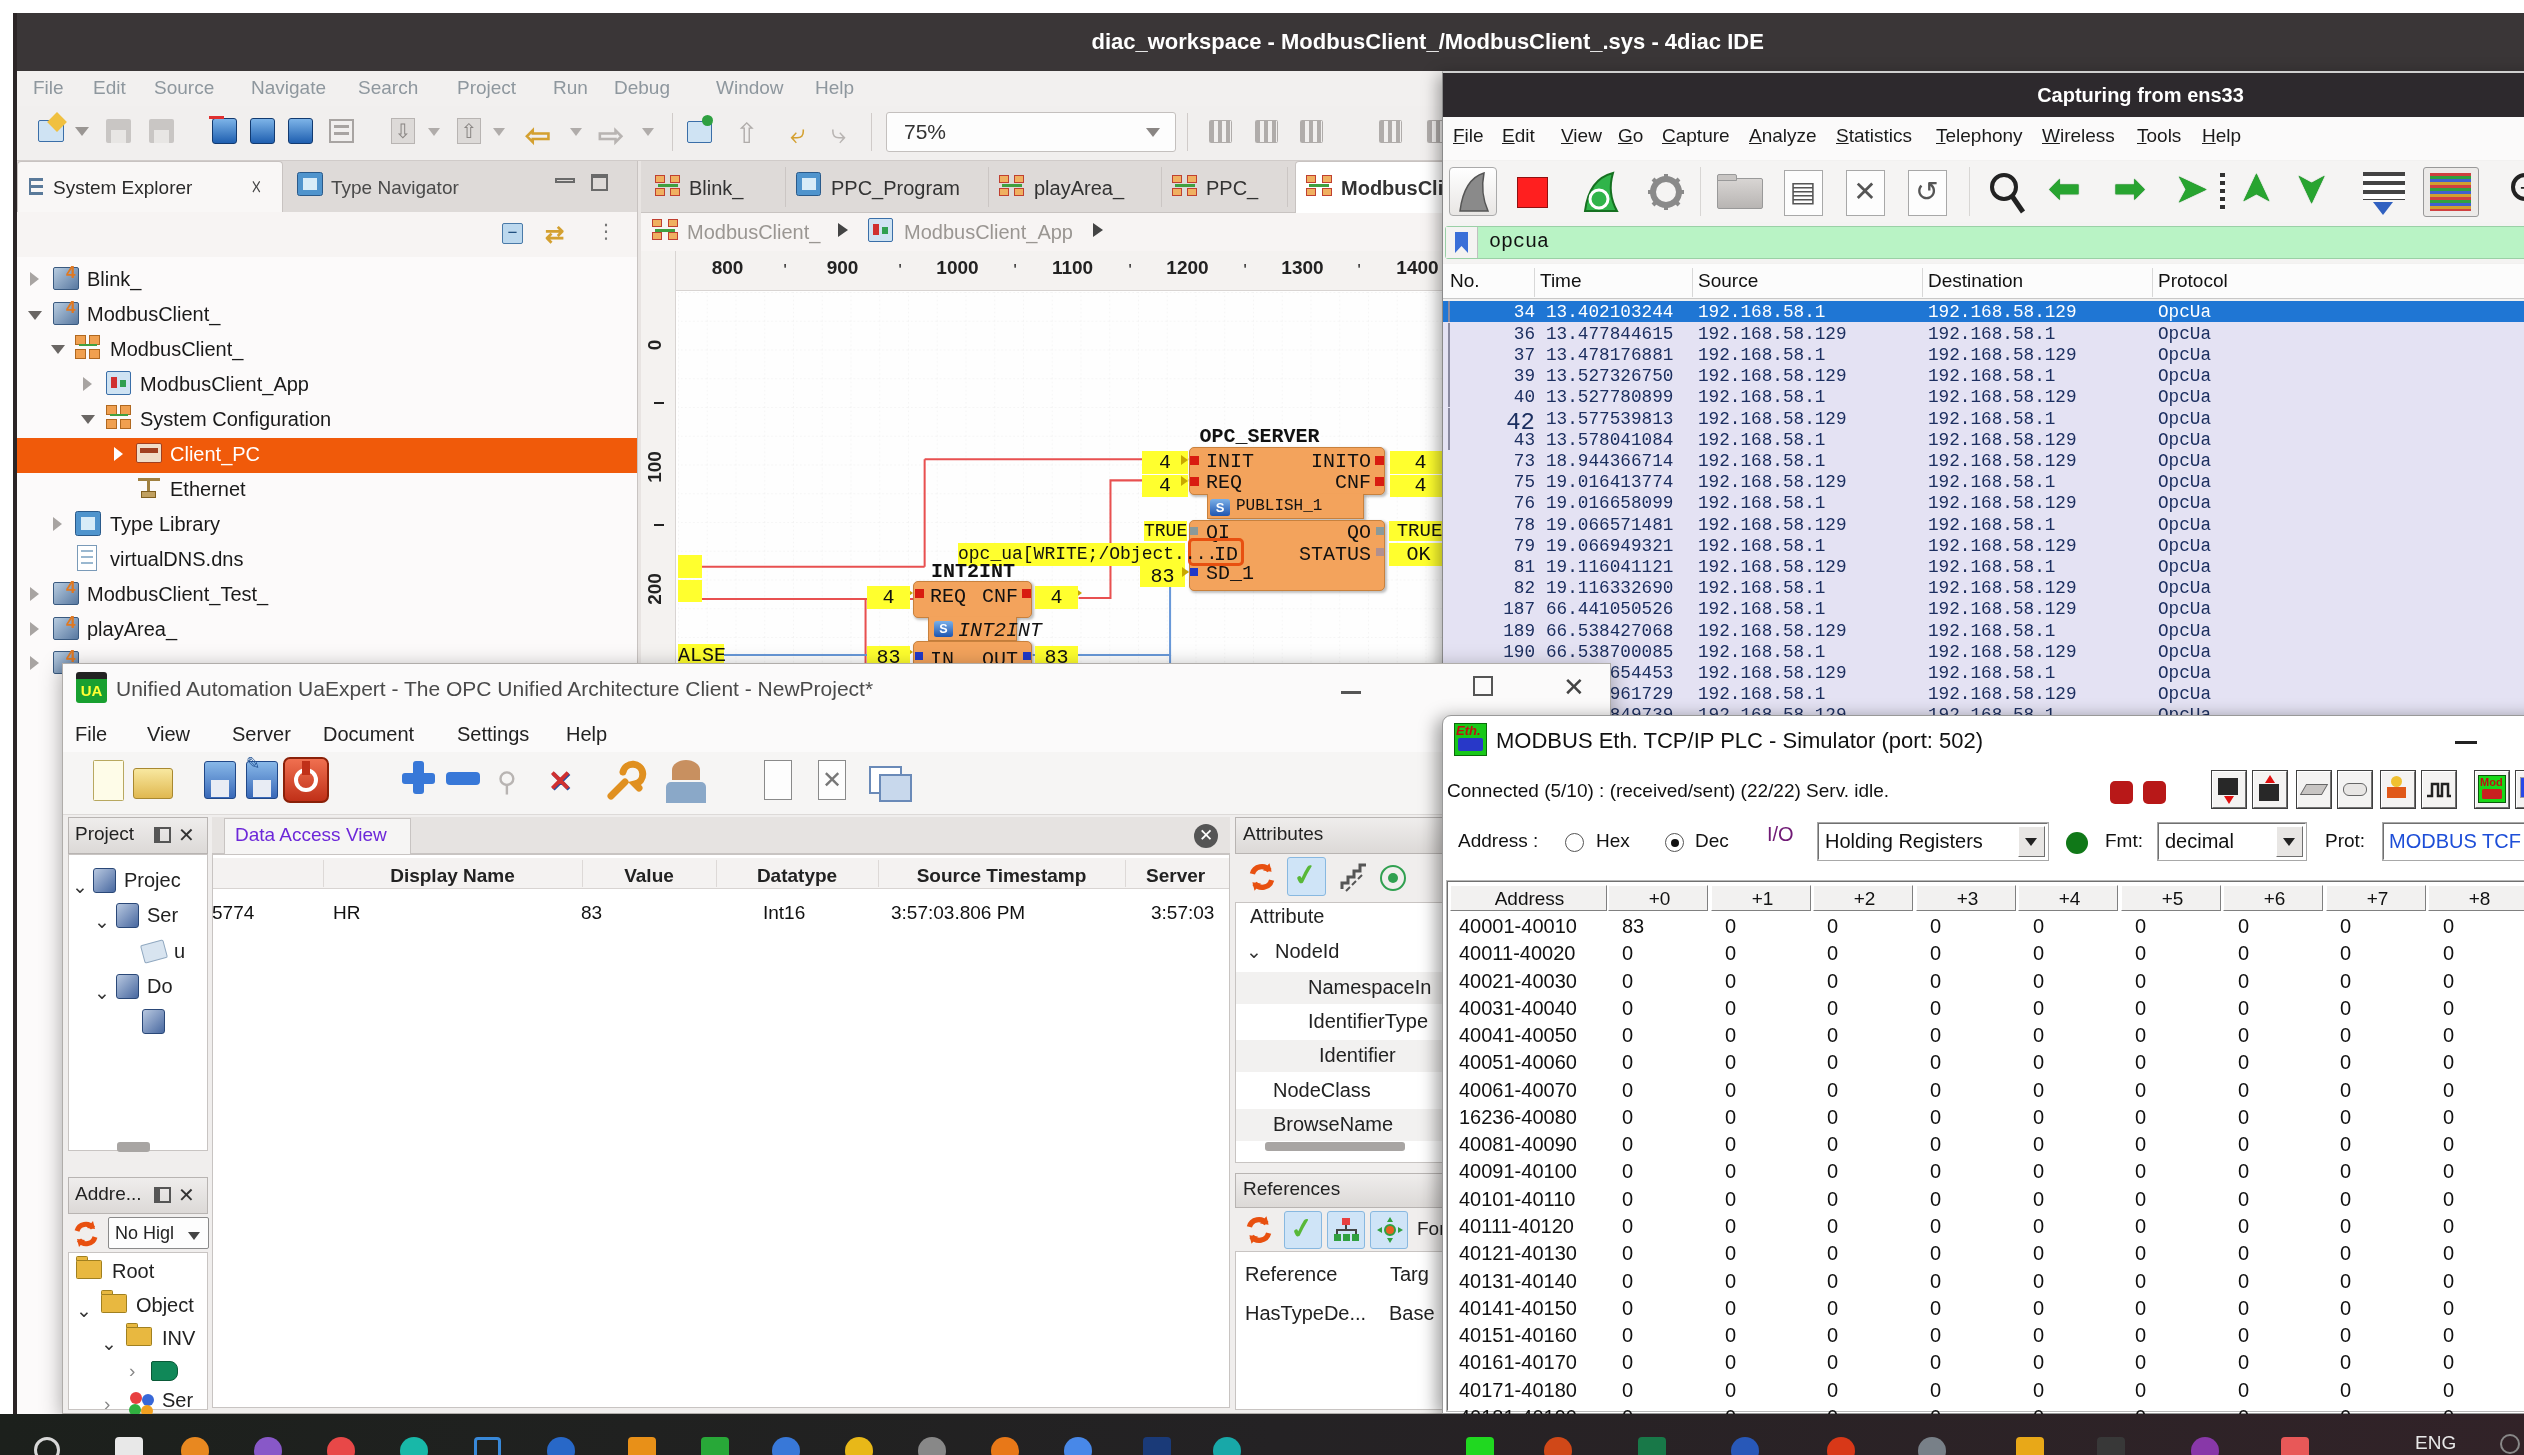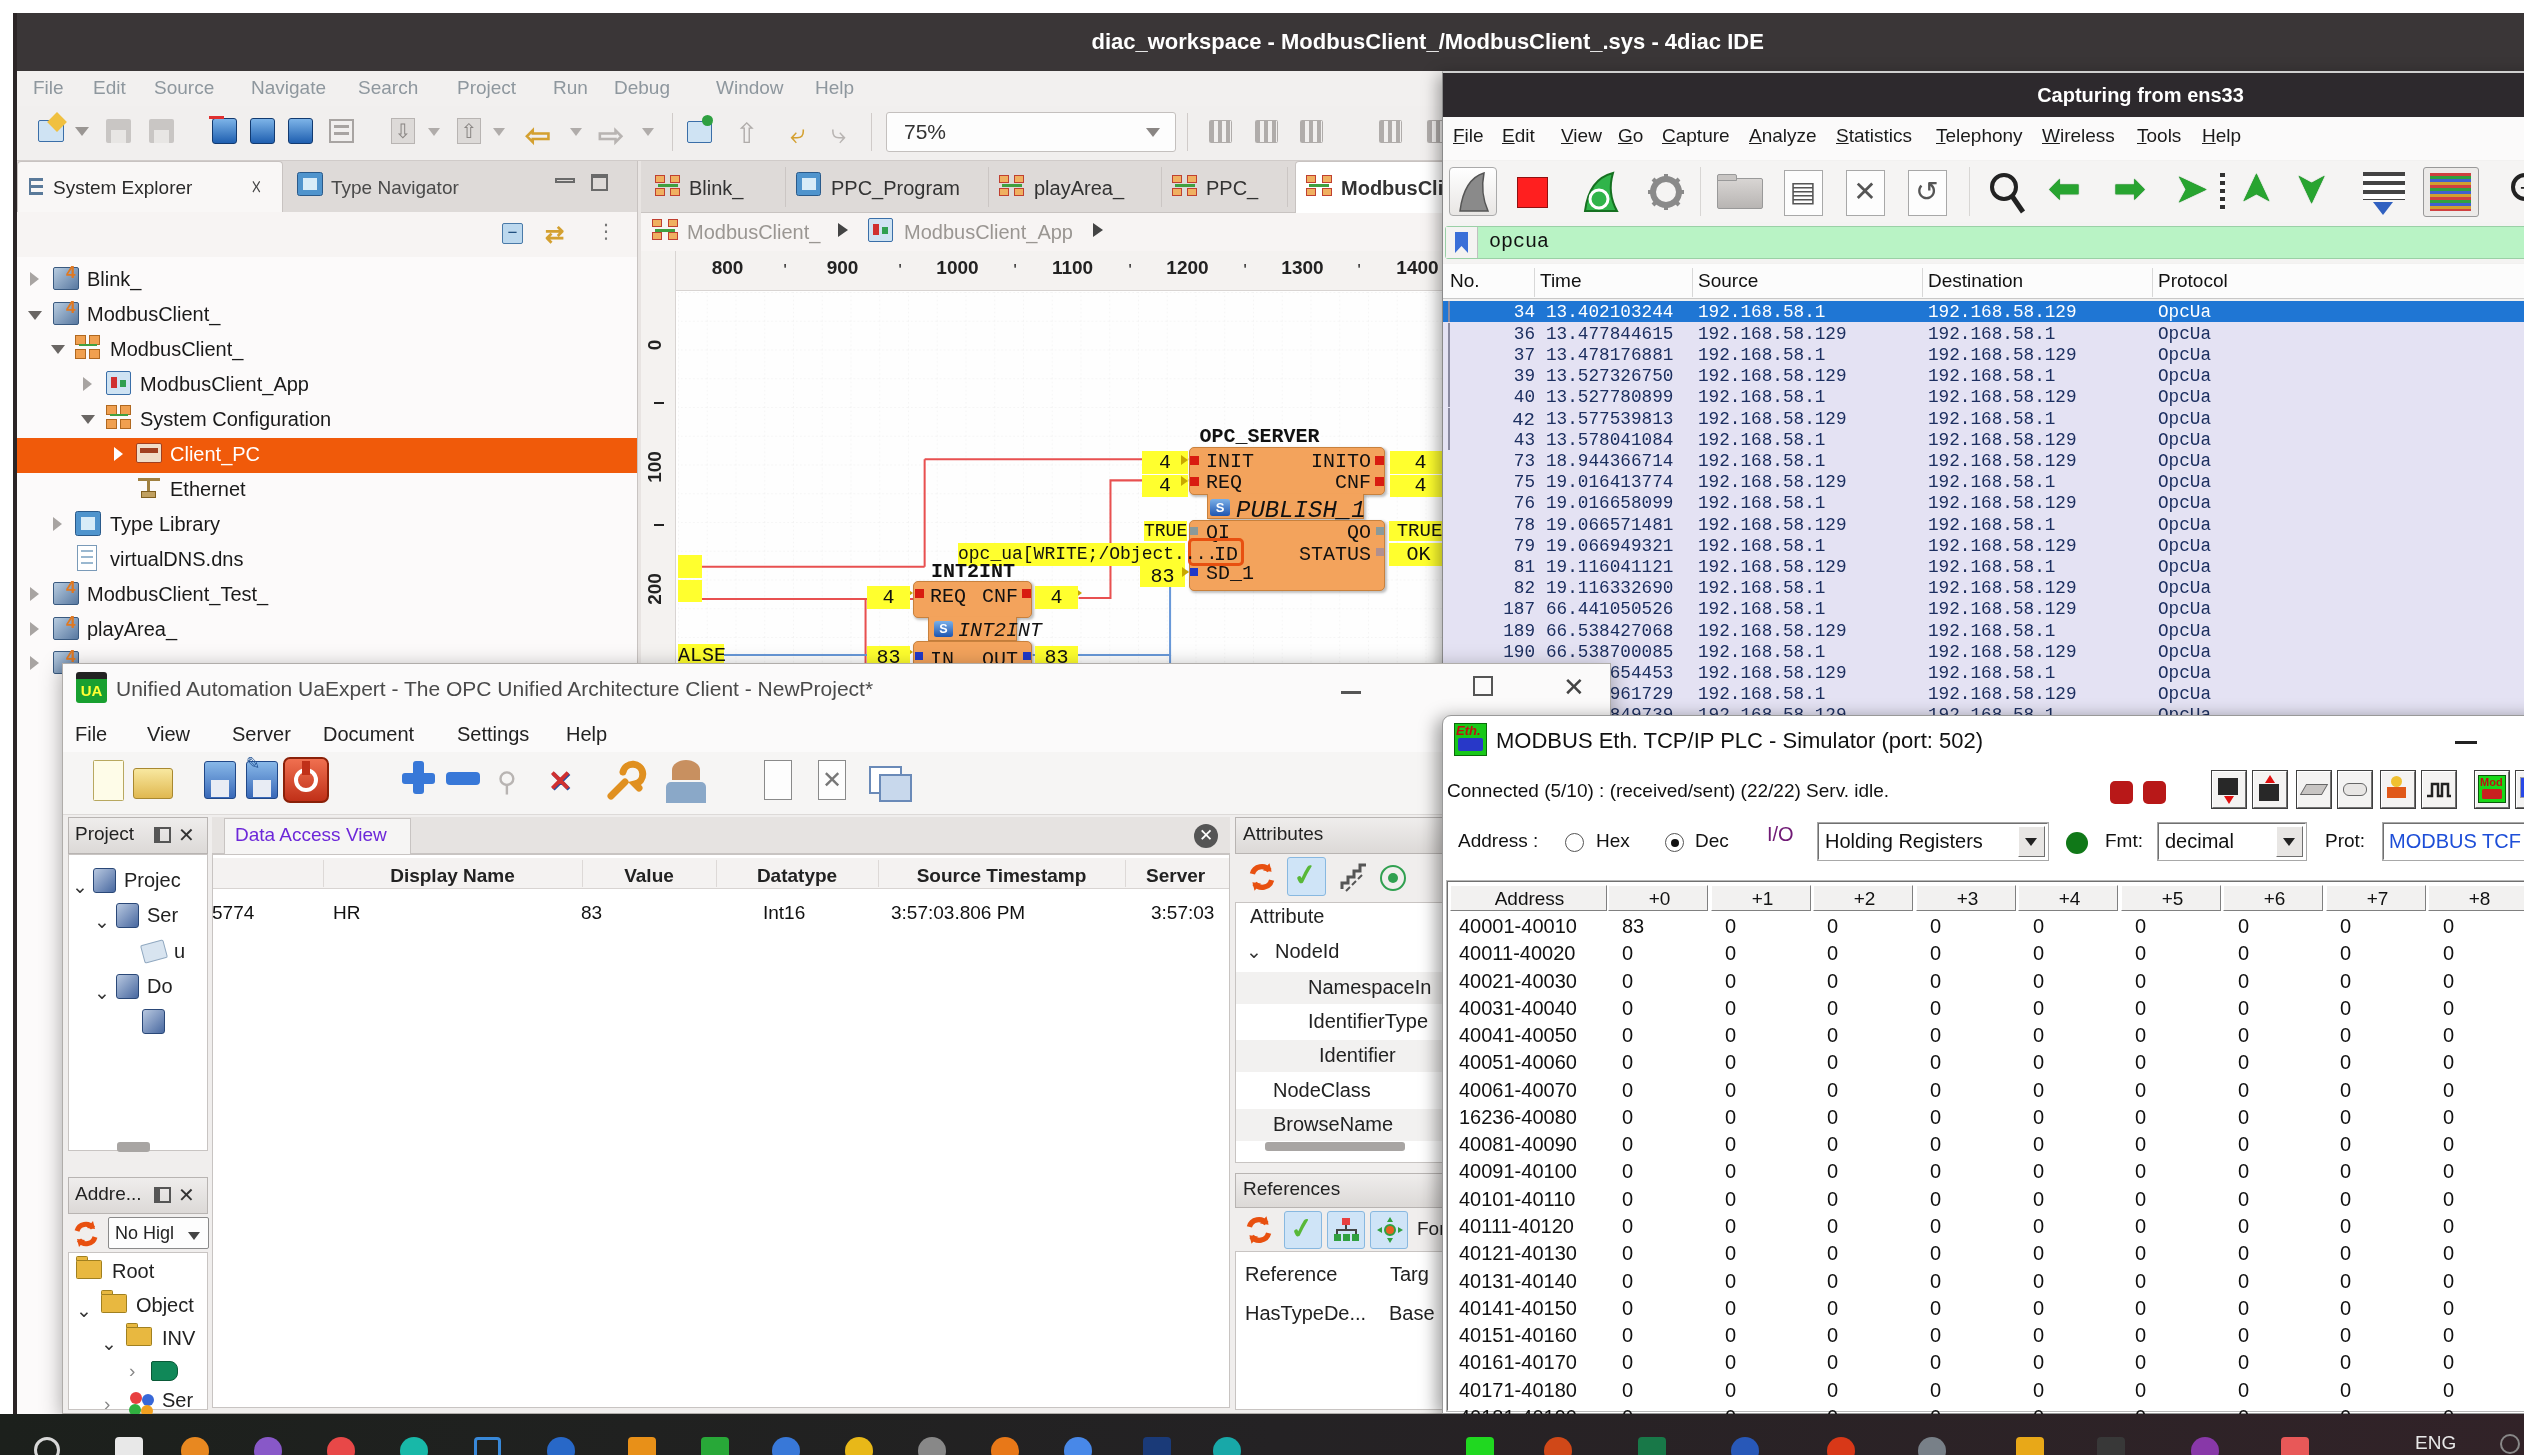--- a/index.html
+++ b/index.html
@@ -226,21 +226,21 @@
 <div class="a" style="left:1189px;top:520px;width:196px;height:71px;background:#f3a35c;border:1.5px solid #c8813d;border-radius:5px;box-shadow:1.5px 1.5px 2.5px rgba(0,0,0,0.25)"></div>
 <div class="a mono" style="left:1206px;top:450px;font-size:20px;color:#111">INIT</div>
 <div class="a mono" style="left:1206px;top:471px;font-size:20px;color:#111">REQ</div>
 <div class="a mono" style="left:1262px;top:450px;width:109px;text-align:right;font-size:20px;color:#111">INITO</div>
 <div class="a mono" style="left:1262px;top:471px;width:109px;text-align:right;font-size:20px;color:#111">CNF</div>
 <div class="a" style="left:1190px;top:456px;width:9px;height:9px;background:#d81c10"></div>
 <div class="a" style="left:1375px;top:456px;width:9px;height:9px;background:#d81c10"></div>
 <div class="a" style="left:1190px;top:477px;width:9px;height:9px;background:#d81c10"></div>
 <div class="a" style="left:1375px;top:477px;width:9px;height:9px;background:#d81c10"></div>
 <div class="a" style="left:1210px;top:499px;width:20px;height:17px;background:linear-gradient(#7ab0e8,#1e55b0);border-radius:2.5px;color:#fff;font-size:13px;font-weight:bold;text-align:center;line-height:17px">S</div>
-<div class="a mono" style="left:1236px;top:497px;font-size:24px;font-style:italic;color:#111">PUBLISH_1</div>
+<div class="a mono" style="left:1236px;top:497px;font-size:16px;color:#111">PUBLISH_1</div>
 <div class="a mono" style="left:1206px;top:521px;font-size:20px;color:#111">QI</div>
 <div class="a mono" style="left:1214px;top:543px;font-size:20px;color:#111">ID</div>
 <div class="a" style="left:1188px;top:538px;width:56px;height:28px;border:3.5px solid #e85010;border-radius:5px"></div>
 <div class="a mono" style="left:1206px;top:562px;font-size:20px;color:#111">SD_1</div>
 <div class="a mono" style="left:1262px;top:521px;width:109px;text-align:right;font-size:20px;color:#111">QO</div>
 <div class="a mono" style="left:1262px;top:543px;width:109px;text-align:right;font-size:20px;color:#111">STATUS</div>
 <div class="a" style="left:1190px;top:527px;width:8px;height:8px;background:#8a9a9a"></div>
 <div class="a" style="left:1376px;top:527px;width:8px;height:8px;background:#8a9a9a"></div>
 <div class="a" style="left:1376px;top:548px;width:8px;height:8px;background:#b09090"></div>
 <div class="a" style="left:1190px;top:568px;width:8px;height:8px;background:#2038c8"></div>
@@ -393,21 +393,21 @@
 <div class="a mono" style="left:2158px;top:366px;font-size:17.7px;color:#1c2f60;white-space:pre">OpcUa</div>
 
 <div class="a" style="left:1448px;top:365px;width:1.5px;height:21px;background:#8a8aa0"></div>
 <div class="a mono" style="left:1454px;width:81px;text-align:right;top:387px;font-size:17.7px;color:#1c2f60;white-space:pre">40</div>
 <div class="a mono" style="left:1546px;top:387px;font-size:17.7px;color:#1c2f60;white-space:pre">13.527780899</div>
 <div class="a mono" style="left:1698px;top:387px;font-size:17.7px;color:#1c2f60;white-space:pre">192.168.58.1</div>
 <div class="a mono" style="left:1928px;top:387px;font-size:17.7px;color:#1c2f60;white-space:pre">192.168.58.129</div>
 <div class="a mono" style="left:2158px;top:387px;font-size:17.7px;color:#1c2f60;white-space:pre">OpcUa</div>
 
 <div class="a" style="left:1448px;top:386px;width:1.5px;height:21px;background:#8a8aa0"></div>
-<div class="a mono" style="left:1454px;width:81px;text-align:right;top:409px;font-size:19px;color:#1c2f60;white-space:pre">42</div>
+<div class="a mono" style="left:1454px;width:81px;text-align:right;top:409px;font-size:24px;color:#1c2f60;white-space:pre">42</div>
 <div class="a mono" style="left:1546px;top:409px;font-size:17.7px;color:#1c2f60;white-space:pre">13.577539813</div>
 <div class="a mono" style="left:1698px;top:409px;font-size:17.7px;color:#1c2f60;white-space:pre">192.168.58.129</div>
 <div class="a mono" style="left:1928px;top:409px;font-size:17.7px;color:#1c2f60;white-space:pre">192.168.58.1</div>
 <div class="a mono" style="left:2158px;top:409px;font-size:17.7px;color:#1c2f60;white-space:pre">OpcUa</div>
 
 <div class="a" style="left:1448px;top:408px;width:1.5px;height:21px;background:#8a8aa0"></div>
 <div class="a mono" style="left:1454px;width:81px;text-align:right;top:430px;font-size:17.7px;color:#1c2f60;white-space:pre">43</div>
 <div class="a mono" style="left:1546px;top:430px;font-size:17.7px;color:#1c2f60;white-space:pre">13.578041084</div>
 <div class="a mono" style="left:1698px;top:430px;font-size:17.7px;color:#1c2f60;white-space:pre">192.168.58.1</div>
 <div class="a mono" style="left:1928px;top:430px;font-size:17.7px;color:#1c2f60;white-space:pre">192.168.58.129</div>

